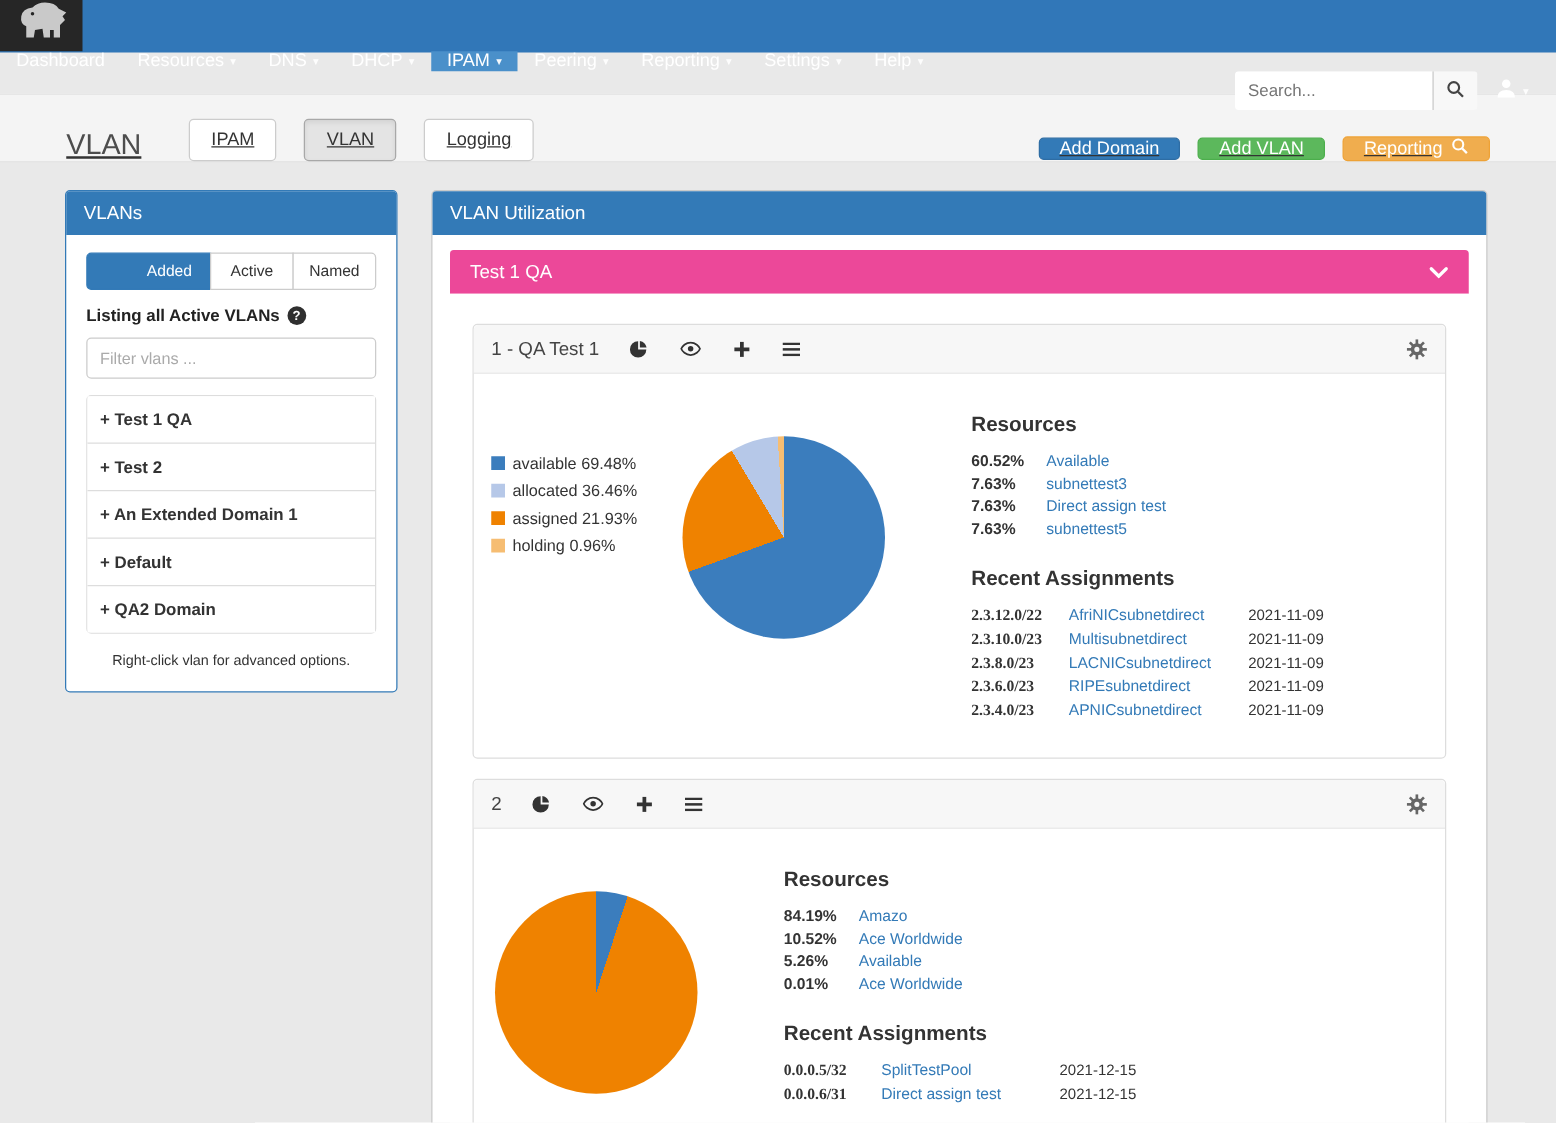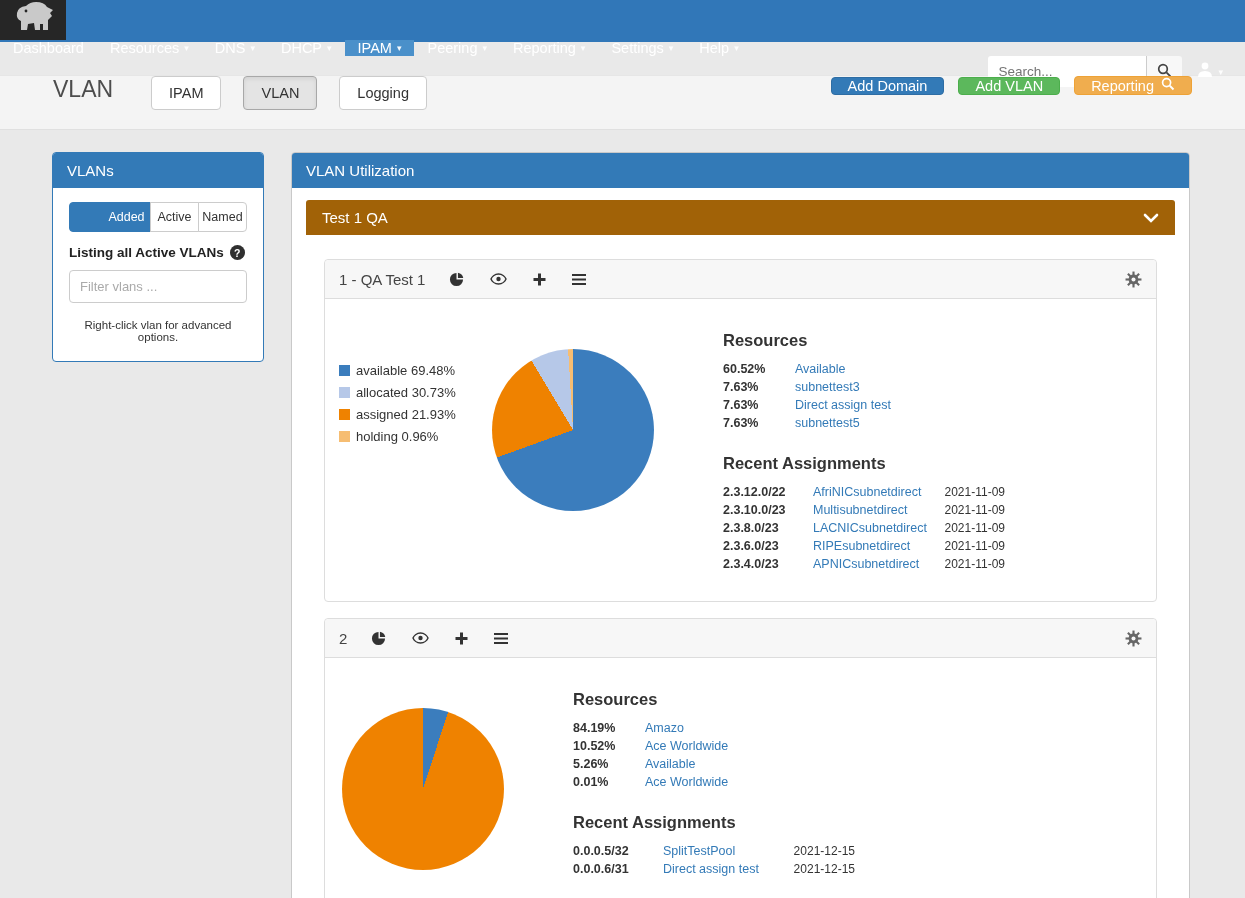--- a/index.html
+++ b/index.html
@@ -17,41 +17,41 @@
   .nav-right { margin-left: auto; display: flex; align-items: center; padding-right: 10px; }
   .search-group { display: flex; height: 31px; border-radius: 3px; overflow: hidden; }
   .search-group input { width: 158px; border: none; outline: none; padding: 0 10px; font-size: 13.5px;
                         font-family: "Liberation Sans", sans-serif; color: #333; background: #fff; }
   .search-group button { width: 36px; background: #f8f8f8; border: none; border-left: 1px solid #ccc;
                          display: flex; align-items: center; justify-content: center; cursor: pointer; }
   .user-menu { display: flex; align-items: center; gap: 4px; color: #fff; padding: 0 12px 0 14px; cursor: pointer; }
 
   
   .title-band { margin-top: 33px; height: 55px; background: #f4f4f4; border-top: 1px solid #e6e6e6;
-                border-bottom: 1px solid #e0e0e0; display: flex; align-items: flex-start; padding: 0 53px; }
+                border-bottom: 1px solid #e0e0e0; display: flex; align-items: flex-end; padding: 0 53px; text-decoration: underline; }
   .page-title { font-size: 23px; font-weight: 400; color: #4d4d4d; margin-right: 38px; }
   .view-tabs { display: flex; gap: 22px; }
   .view-tab { padding: 8px 17px; font-size: 14.5px; background: #fff; border: 1px solid #ccc; border-radius: 4px;
               color: #333; cursor: pointer; font-family: "Liberation Sans", sans-serif; }
   .view-tab.active { background: #e4e4e4; border-color: #a8a8a8; box-shadow: inset 0 2px 4px rgba(0,0,0,.08); }
   .band-actions { margin-left: auto; display: flex; gap: 14px; align-items: center; }
   .btn { padding: 0 16px; font-size: 14.5px; border-radius: 4px; color: #fff; cursor: pointer; border: 1px solid;
          display: flex; align-items: center; gap: 7px; font-family: "Liberation Sans", sans-serif; }
   .btn-primary { background: #337ab7; border-color: #2e6da4; }
   .btn-success { background: #5cb85c; border-color: #4cae4c; }
   .btn-warning { background: #f0ad4e; border-color: #eea236; }
 
   
   .content { display: flex; align-items: flex-start; gap: 27px; padding: 22px 55px 0 52px; }
 
   .panel { background: #fff; border-radius: 4px; }
   .panel-heading { background: #337ab7; color: #fff; font-size: 15px; padding: 9px 14px; border-radius: 3px 3px 0 0; }
 
   
-  .sidebar { width: 212px; border: 1px solid #337ab7; }
+  .sidebar { width: 266px; border: 1px solid #337ab7; }
   .sidebar-body { padding: 14px 16px 18px; }
   .seg { display: flex; margin-bottom: 13px; }
   .seg button { flex: 1; height: 30px; background: #fff; border: 1px solid #ccc; font-size: 12.5px; color: #333;
                 margin-left: -1px; cursor: pointer; font-family: "Liberation Sans", sans-serif; }
   .seg button:first-child { margin-left: 0; border-radius: 4px 0 0 4px; padding-left: 33px; }
   .seg button:last-child { border-radius: 0 4px 4px 0; }
   .seg button.active { background: #337ab7; border-color: #337ab7; color: #fff; }
   .listing-label { display: flex; align-items: center; gap: 6px; font-size: 13.5px; font-weight: bold; color: #222;
                    margin: 3px 0 10px; }
   .help-badge { width: 15px; height: 15px; border-radius: 50%; background: #2f2f2f; color: #fff; font-size: 10.5px;
@@ -61,21 +61,21 @@
   .filter-input::placeholder { color: #aaa; }
   .vlan-list { list-style: none; margin-top: 13px; border: 1px solid #ddd; border-radius: 4px; }
   .vlan-list li { padding: 11px 10px; font-size: 13.5px; font-weight: bold; color: #333; border-top: 1px solid #ddd;
                   cursor: pointer; background: #fff; }
   .vlan-list li:first-child { border-top: none; }
   .side-note { margin-top: 16px; font-size: 11.5px; color: #333; text-align: center; }
 
   
   .main-panel { flex: 1; border: 1px solid #c9c9c9; }
   .main-body { padding: 12px 14px 20px; }
-  .group-heading { background: #a16207; color: #fff; font-size: 15px; padding: 9px 16px; border-radius: 3px 3px 0 0;
+  .group-heading { background: #ec4899; color: #fff; font-size: 15px; padding: 9px 16px; border-radius: 3px 3px 0 0;
                    display: flex; align-items: center; }
   .group-heading .chev { margin-left: auto; cursor: pointer; display: flex; align-items: center; }
   .group-body { padding: 24px 18px 16px; background: #fff; }
 
   .vlan-box { border: 1px solid #ddd; border-radius: 4px; margin-bottom: 16px; }
   .vlan-header { background: #f7f7f7; border-bottom: 1px solid #ddd; height: 39px; display: flex; align-items: center;
                  padding: 0 14px; border-radius: 4px 4px 0 0; }
   .vlan-title { font-size: 15px; color: #444; margin-right: 24px; }
   .tool-icons { display: flex; align-items: center; gap: 26px; }
   .tool-icons .ticon { cursor: pointer; display: flex; align-items: center; }
@@ -86,23 +86,23 @@
   .legend-row { display: flex; align-items: center; gap: 6px; font-size: 13px; color: #333; margin-bottom: 7px;
                 cursor: pointer; }
   .swatch { width: 11px; height: 11px; flex: 0 0 11px; }
   .pie-area { width: 180px; padding-top: 24px; display: flex; justify-content: center; }
   .pie { width: 162px; height: 162px; border-radius: 50%; cursor: pointer; }
   .stats { margin-left: 60px; width: 282px; padding-top: 6px; }
   .stats h4 { font-size: 16.5px; color: #333; margin: 0 0 12px; }
   .stats h4.recent-h { margin-top: 24px; }
   .res-row { display: flex; gap: 8px; font-size: 12.5px; margin-bottom: 4px; align-items: baseline; }
   .res-pct { font-weight: bold; width: 52px; flex: 0 0 52px; }
-  .lnk { color: #337ab7; text-decoration: none; cursor: pointer; font-size: 12.5px; margin-left: 12px; }
+  .lnk { color: #337ab7; text-decoration: none; cursor: pointer; font-size: 12.5px; }
   .rec-row { display: flex; gap: 8px; font-size: 12.5px; margin-bottom: 4px; align-items: baseline; }
-  .rec-cidr { font-weight: bold; width: 70px; flex: 0 0 70px; }
+  .rec-cidr { font-weight: bold; width: 70px; flex: 0 0 70px; font-family: Liberation Serif, serif; }
   .rec-date { margin-left: auto; color: #333; font-size: 12px; }
 </style>
 </head>
 <body>
 
 <nav class="navbar">
   <div class="logo-block">
     <span>
       <svg width="42" height="36" viewBox="0 0 42 36">
         <path fill="#c9c9c9" d="M9 30 v-9 q-5-2-4-8 q1-6 9-7 q4-4 10-4 q8 0 11 5 l6 3 -3 3 2 3 -4 4 v10 h-5 v-6 h-3 v6 h-5 l-1-7 -6 1 -1 6 z"></path>
@@ -205,20 +205,28 @@
       <div class="seg">
         <button class="active">Added</button>
         <button>Active</button>
         <button>Named</button>
       </div>
       <div class="listing-label">
         <span>Listing all Active VLANs</span>
         <span class="help-badge">?</span>
       </div>
       <input class="filter-input" type="text" placeholder="Filter vlans ..." style="">
+      <ul class="vlan-list">
+
+      <li><span>+ Test 1 QA</span></li>
+          <li><span>+ Test 2</span></li>
+          <li><span>+ An Extended Domain 1</span></li>
+          <li><span>+ Default</span></li>
+          <li><span>+ QA2 Domain</span></li>
+        </ul>
       <div class="side-note">Right-click vlan for advanced options.</div>
     </div>
   </aside>
 
   <section class="panel main-panel">
     <div class="panel-heading">VLAN Utilization</div>
     <div class="main-body">
 
       <div class="group-panel">
         <div class="group-heading">
@@ -280,21 +288,21 @@
             </div>
             <div class="vlan-body">
               <div class="legend">
 
               <div class="legend-row">
                   <span class="swatch" style="background: rgb(59, 125, 189);"></span>
                   <span>available 69.48%</span>
                 </div>
                   <div class="legend-row">
                   <span class="swatch" style="background: rgb(182, 200, 232);"></span>
-                  <span>allocated 30.73%</span>
+                  <span>allocated 36.46%</span>
                 </div>
                   <div class="legend-row">
                   <span class="swatch" style="background: rgb(239, 130, 0);"></span>
                   <span>assigned 21.93%</span>
                 </div>
                   <div class="legend-row">
                   <span class="swatch" style="background: rgb(246, 189, 114);"></span>
                   <span>holding 0.96%</span>
                 </div>
                 </div>

